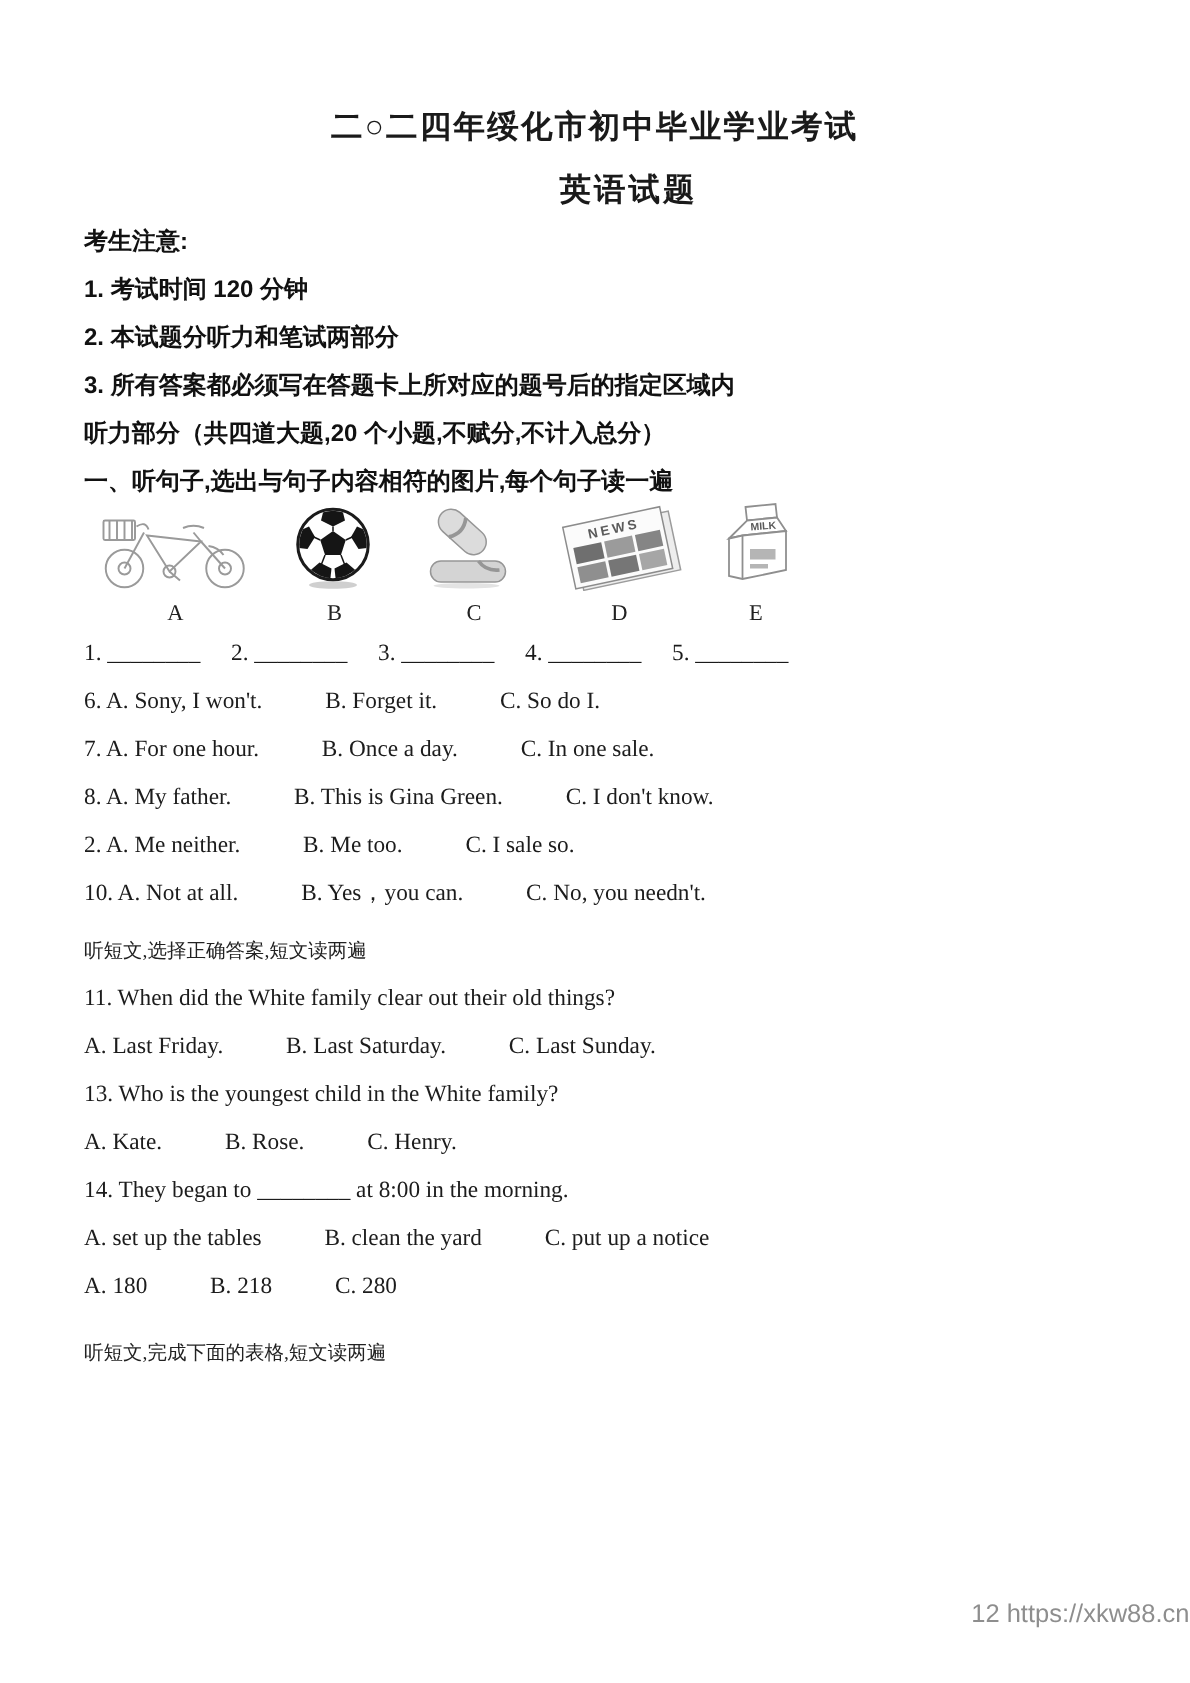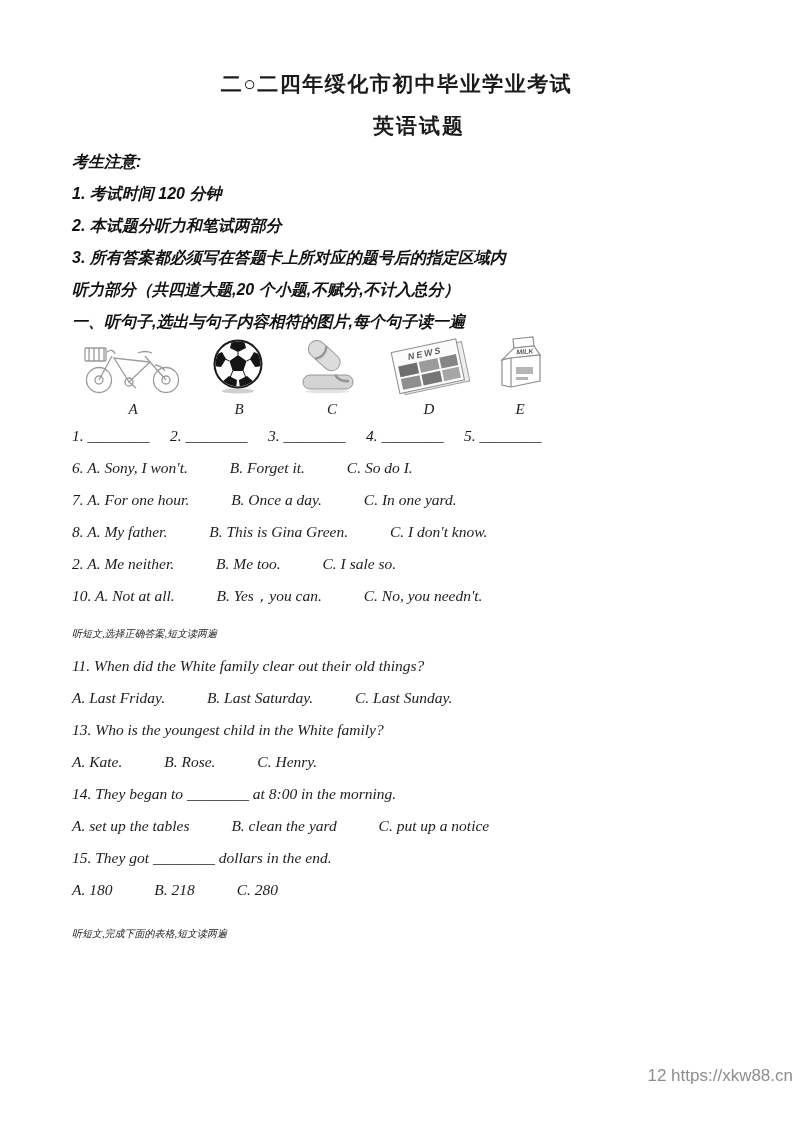--- a/index.html
+++ b/index.html
@@ -1,38 +1,38 @@
 <!DOCTYPE html>
 <html><head>
 <meta charset="utf-8">
 <style>
   html,body { margin:0; padding:0; background:#ffffff; }
   body {
     width:793px; height:1122px; position:relative; overflow:hidden;
     font-family:"Liberation Serif", serif; color:#1a1a1a;
   }
   .page { position:relative; width:793px; height:854px; }
-  .content { padding:0 60px 0 72px;font-style:italic; }
+  .content { padding:0 60px 0 56px; }
   .title {
     margin:0; padding-top:70px; text-align:center;
     font-size:21px; font-weight:700; letter-spacing:1.5px;
     font-family:"Liberation Serif", serif;
   }
   .subtitle {
     margin:14px 0 0 0; text-align:center;
     font-size:21px; font-weight:700; letter-spacing:2px;
     font-family:"Liberation Serif", serif;
     padding-left:45px;
   }
   .cnb {   
     margin:12px 0 0 0; font-size:16px; line-height:20px; font-weight:700;
     font-family:"Liberation Sans", sans-serif; color:#111;
   }
   .cn {    
-    margin:24px 0 0 0; font-size:10px; line-height:20px; font-weight:400;
+    margin:24px 0 0 0; font-size:13px; line-height:20px; font-weight:400;
     font-family:"Liberation Serif", serif; color:#222;
   }
   .en {    
     margin:12px 0 0 0; font-size:15.5px; line-height:20px;
     font-family:"Liberation Serif", serif; color:#1c1c1c;
   }
   .gap-lg { margin-top:18px; }
   .optrow span:not(:last-child), .parts span:not(:last-child) { margin-right:38px; }
   .figures {
     display:flex; align-items:flex-end; margin-top:12px; height:74px;
@@ -193,21 +193,21 @@
 
 
     <p class="en parts">
       <span>6. A. Sony, I won't.</span>
       <span>B. Forget it.</span>
       <span>C. So do I.</span>
     </p>
     <p class="en parts">
       <span>7. A. For one hour.</span>
       <span>B. Once a day.</span>
-      <span>C. In one yard.</span>
+      <span>C. In one sale.</span>
     </p>
     <p class="en parts">
       <span>8. A. My father.</span>
       <span>B. This is Gina Green.</span>
       <span>C. I don't know.</span>
     </p>
     <p class="en parts">
       <span>2. A. Me neither.</span>
       <span>B. Me too.</span>
       <span>C. I sale so.</span>
@@ -235,21 +235,20 @@
       <span>C. Henry.</span>
     </p>
 
     <p class="en">14. They began to ________ at 8:00 in the morning.</p>
     <p class="en optrow">
       <span>A. set up the tables</span>
       <span>B. clean the yard</span>
       <span>C. put up a notice</span>
     </p>
 
-    <p class="en">15. They got ________ dollars in the end.</p>
     <p class="en optrow">
       <span>A. 180</span>
       <span>B. 218</span>
       <span>C. 280</span>
     </p>
 
     <p class="cn">听短文,完成下面的表格,短文读两遍</p>
   </div>
 
   <div class="footer">12 https://xkw88.cn</div>

